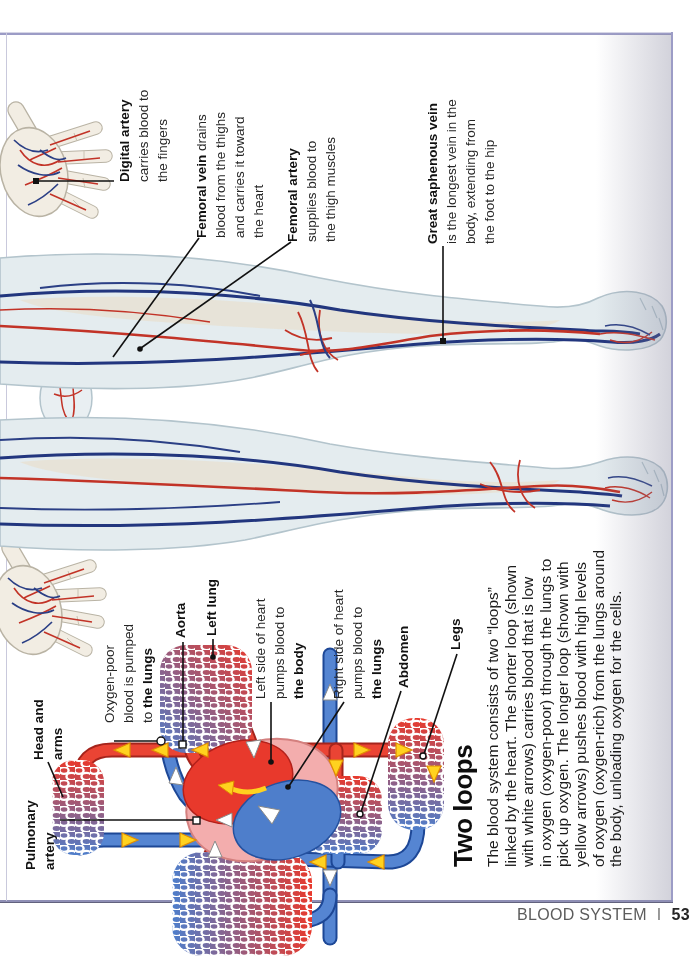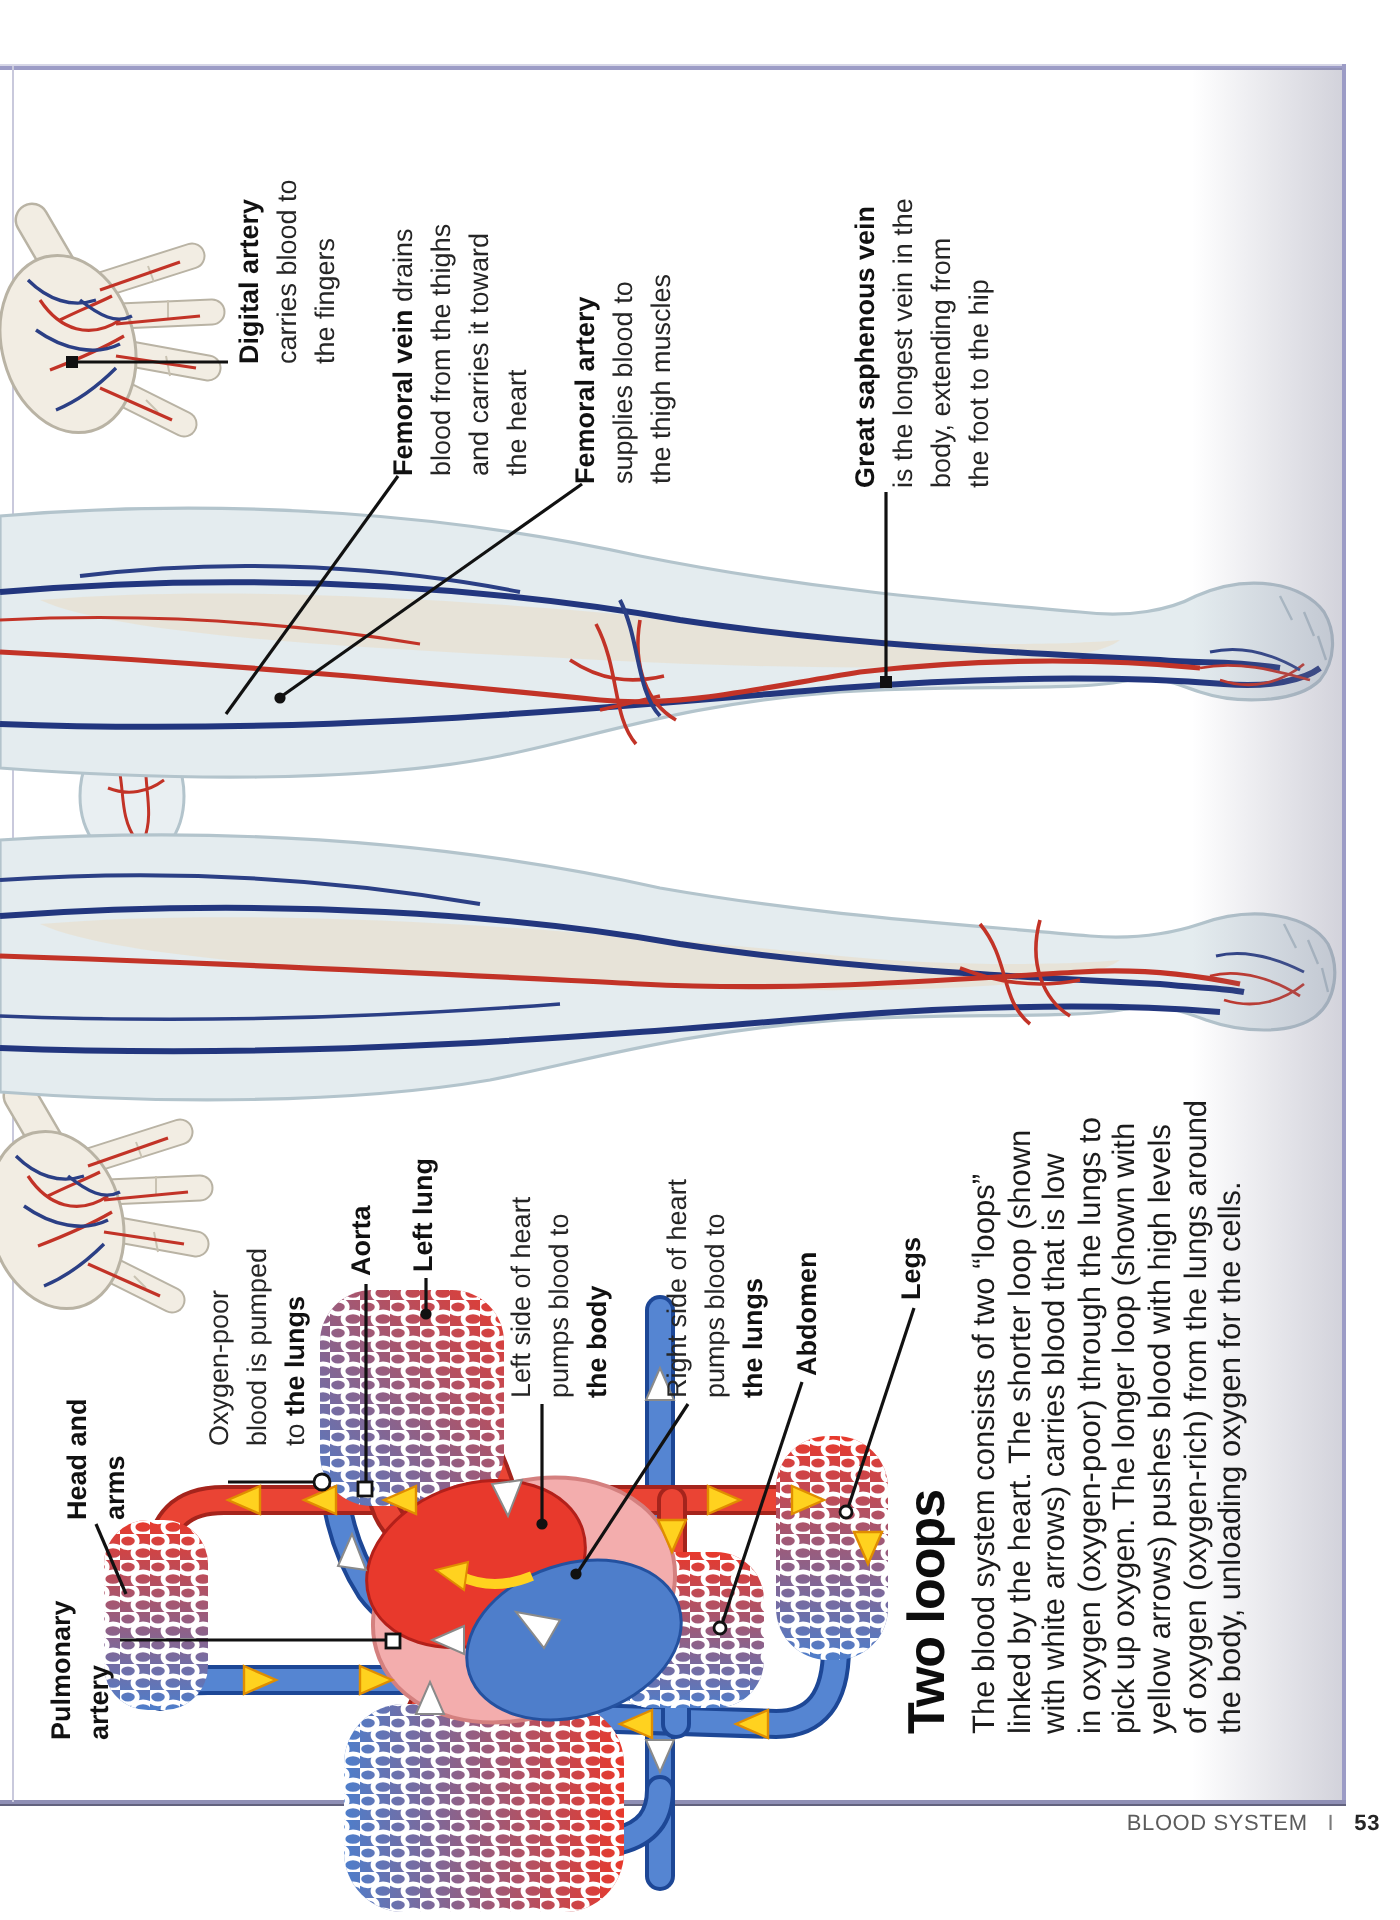--- a/index.html
+++ b/index.html
@@ -32,21 +32,21 @@
   #lbl-left-lung{left:324px;top:203px;font-weight:bold;}
   #lbl-left-side{left:261px;top:252px;width:125px;}
   #lbl-right-side{left:261px;top:330px;width:128px;}
   #lbl-abdomen{left:272px;top:395px;font-weight:bold;}
   #lbl-legs{left:310px;top:447px;font-weight:bold;}
   #two-loops{position:absolute;left:93px;top:448px;width:345px;color:#1c1c1c;}
   #two-loops h2{margin:0 0 5px 0;font-size:26px;letter-spacing:-0.5px;color:#0d0d0d;}
   #two-loops p{margin:0;font-size:15.5px;line-height:17.6px;white-space:pre-line;}
   
   #footer{position:absolute;z-index:5;left:430px;top:906px;width:260px;text-align:right;
-          font-size:11px;color:#5c5c5c;letter-spacing:0.3px;}
+          font-size:16px;color:#5c5c5c;letter-spacing:0.3px;}
   #footer .sep{margin:0 10px;color:#7a7a7a;}
   #footer .num{font-weight:bold;color:#252525;}
 </style>
 </head>
 <body>
 
 <div id="stage">
 
   <div class="frame" id="frame-top"></div>
   <div class="frame" id="frame-right"></div>

